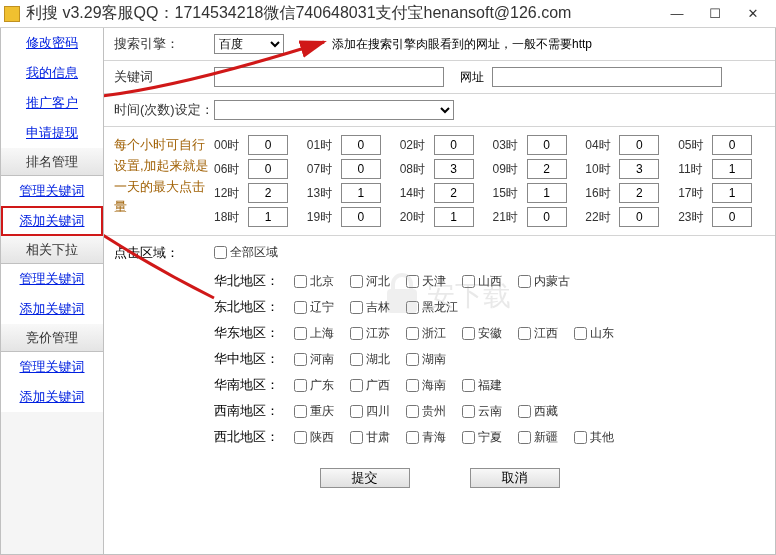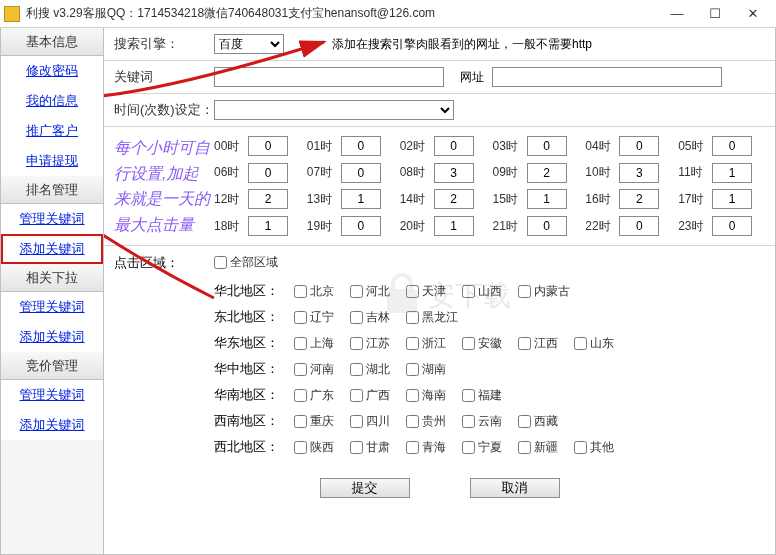--- a/index.html
+++ b/index.html
@@ -1,34 +1,34 @@
 <!DOCTYPE html>
 <html><head>
 <meta charset="utf-8">
 <style>
 * { box-sizing: border-box; margin: 0; padding: 0; }
 body { font-family: "Microsoft YaHei", "SimSun", sans-serif; font-size: 12px; background: #fff; width: 776px; height: 555px; overflow: hidden; }
 .titlebar { height: 28px; background: #fff; border-bottom: 1px solid #d0d0d0; display: flex; align-items: center; padding: 0 4px; }
 .titlebar-icon { width: 16px; height: 16px; margin-right: 6px; background: #f0c030; border: 1px solid #c09020; }
-.titlebar-title { flex: 1; font-size: 12px; color: #333; }
+.titlebar-title { flex: 1; font-size: 16px; color: #333; }
 .titlebar-btns { display: flex; }
 .titlebar-btn { width: 38px; height: 26px; display: flex; align-items: center; justify-content: center; color: #333; font-size: 13px; }
 .main { display: flex; height: calc(555px - 28px); }
 .sidebar { width: 104px; border: 1px solid #c0c0c0; border-top: none; background: #f5f5f5; }
 .sidebar-header { height: 28px; background: linear-gradient(#f8f8f8,#e4e4e4); border-bottom: 1px solid #c0c0c0; display: flex; align-items: center; justify-content: center; color: #333; font-size: 13px; }
 .sidebar-item { display: block; padding: 6px 0; text-align: center; color: #0020e0; text-decoration: underline; font-size: 13px; background: #fff; }
 .sidebar-item.highlight { border: 2px solid #d01818; padding: 4px 0; }
 .content { flex: 1; border: 1px solid #c0c0c0; border-left: none; border-top: none; padding: 0; overflow: hidden; position: relative; }
 .row { display: flex; align-items: center; border-bottom: 1px solid #d4d4d4; padding: 6px 10px; min-height: 32px; }
 .row-label { width: 100px; color: #333; font-size: 13px; }
 .row-content { flex: 1; display: flex; align-items: center; gap: 8px; flex-wrap: wrap; }
 input[type="text"].fld { border: 1px solid #888; height: 20px; padding: 0 4px; font-size: 12px; }
 select.fld { border: 1px solid #888; height: 20px; font-size: 12px; background: #fff; }
 .hourly { display: flex; padding: 8px 10px; border-bottom: 1px solid #d4d4d4; }
-.hourly-label { width: 100px; font-size: 16px; color: #8b5cf6; line-height: 1.6; padding-right: 4px; font-style: italic; }
+.hourly-label { width: 100px; font-size: 13px; color: #a16207; line-height: 1.6; padding-right: 4px; }
 .hourly-grid { flex: 1; display: grid; grid-template-columns: repeat(6, 1fr); gap: 4px 6px; }
 .hour-cell { display: flex; align-items: center; gap: 4px; }
 .hour-lbl { width: 30px; font-size: 12px; color: #333; }
 .hour-inp { width: 40px; height: 20px; border: 1px solid #888; text-align: center; font-size: 12px; }
 .regions { padding: 8px 10px 4px; }
 .regions-top { display: flex; align-items: flex-start; margin-bottom: 10px; }
 .regions-label { width: 100px; font-size: 13px; }
 .region-row { display: flex; align-items: center; margin-bottom: 8px; padding-left: 100px; }
 .region-row .rlabel { width: 80px; font-size: 13px; }
 .region-opts { display: flex; gap: 16px; flex-wrap: wrap; }
@@ -48,21 +48,20 @@
   <div class="titlebar-title">利搜 v3.29客服QQ：1714534218微信740648031支付宝henansoft@126.com</div>
   <div class="titlebar-btns">
     <div class="titlebar-btn">—</div>
     <div class="titlebar-btn">☐</div>
     <div class="titlebar-btn">✕</div>
   </div>
 </div>
 
 <div class="main">
   <div class="sidebar" id="sidebar">
-      <div class="sidebar-header">基本信息</div>
       <a class="sidebar-item">修改密码</a>
       <a class="sidebar-item">我的信息</a>
       <a class="sidebar-item">推广客户</a>
       <a class="sidebar-item">申请提现</a>
       <div class="sidebar-header">排名管理</div>
       <a class="sidebar-item">管理关键词</a>
       <a class="sidebar-item highlight">添加关键词</a>
       <div class="sidebar-header">相关下拉</div>
       <a class="sidebar-item">管理关键词</a>
       <a class="sidebar-item">添加关键词</a>

